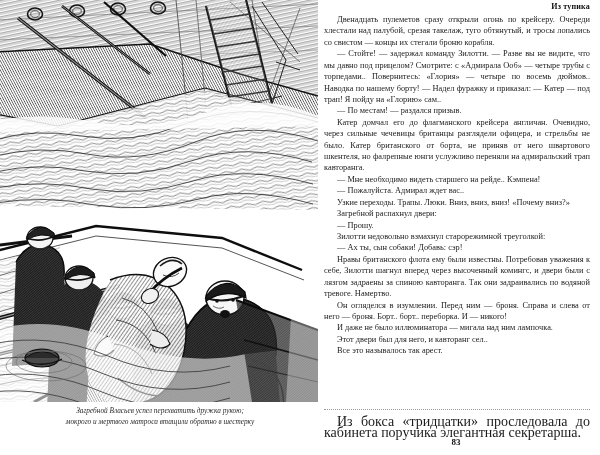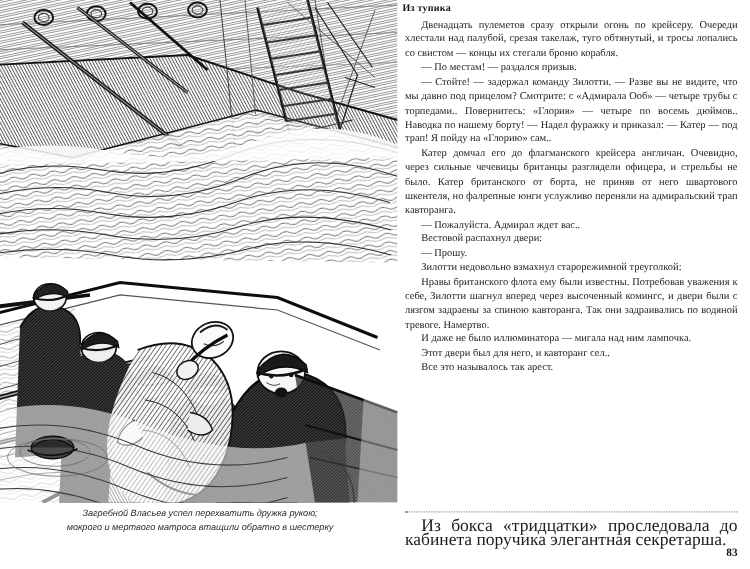--- a/index.html
+++ b/index.html
@@ -41,21 +41,21 @@
     overflow: hidden;
     background: #ffffff;
   }
   .illustration svg { display: block; }
 
   .illus-caption {
     position: absolute;
     left: 14px;
     top: 406px;
     width: 292px;
-    font-family: Liberation Sans, sans-serif;
+    font-family: Liberation Serif, serif;
     font-style: italic;
     font-size: 7.3px;
     line-height: 10.5px;
     text-align: center;
     color: #2a2a2a;
   }
 
   
   .text-panel {
     position: absolute;
@@ -63,21 +63,21 @@
     top: 0;
     width: 272px;
     height: 455px;
   }
 
   .running-head {
     position: absolute;
     left: 0;
     top: 2px;
     width: 268px;
-    text-align: left;
+    text-align: right;
     font-weight: bold;
     font-size: 8px;
     letter-spacing: 0.2px;
     color: #111;
   }
 
   .body-text {
     position: absolute;
     left: 2px;
     top: 14px;
@@ -114,21 +114,21 @@
     text-align: justify;
     color: #1b1b1b;
   }
   .tail-text p { margin: 0; text-indent: 13px; }
 
   .folio {
     position: absolute;
     left: 0;
     top: 437px;
     width: 268px;
-    text-align: right;
+    text-align: center;
     font-weight: bold;
     font-size: 9px;
     color: #111;
   }
 </style>
 </head>
 <body>
 
 <div class="page">
 
@@ -405,28 +405,32 @@
       <span>мокрого и мертвого матроса втащили обратно в шестерку</span>
     </div>
   </div>
 
   <div class="text-panel">
 
     <div class="running-head">Из тупика</div>
 
     <div class="body-text">
       <p>Двенадцать пулеметов сразу открыли огонь по крейсеру. Очереди хлестали над палубой, срезая такелаж, туго обтянутый, и тросы лопались со свистом — концы их стегали броню корабля.</p>
+      <p>— Стойте! — задержал команду Зилотти. — Разве вы не видите, что мы давно под прицелом? Смотрите: с «Адмирала Ооб» — четыре трубы с торпедами.. Повернитесь: «Глория» — четыре по восемь дюймов.. Наводка по нашему борту! — Надел фуражку и приказал: — Катер — под трап! Я пойду на «Глорию» сам..</p>
       <p>— По местам! — раздался призыв.</p>
-      <p>— Стойте! — задержал команду Зилотти. — Разве вы не видите, что мы давно под прицелом? Смотрите: с «Адмирала Ооб» — четыре трубы с торпедами.. Повернитесь: «Глория» — четыре по восемь дюймов.. Наводка по нашему борту! — Надел фуражку и приказал: — Катер — под трап! Я пойду на «Глорию» сам..</p>
       <p>Катер домчал его до флагманского крейсера англичан. Очевидно, через сильные чечевицы британцы разглядели офицера, и стрельбы не было. Катер британского от борта, не приняв от него швартового шкентеля, но фалрепные юнги услужливо переняли на адмиральский трап кавторанга.</p>
+      <p>— Мне необходимо видеть старшего на рейде.. Кэмпена!</p>
       <p>— Пожалуйста. Адмирал ждет вас..</p>
-      <p>Вестовой распахнул двери:</p>
+      <p>Узкие переходы. Трапы. Люки. Вниз, вниз, вниз! «Почему вниз?»</p>
+      <p>Загребной распахнул двери:</p>
       <p>— Прошу.</p>
       <p>Зилотти недовольно взмахнул старорежимной треуголкой:</p>
+      <p>— Ах ты, сын собаки! Добавь: сэр!</p>
       <p>Нравы британского флота ему были известны. Потребовав уважения к себе, Зилотти шагнул вперед через высоченный комингс, и двери были с лязгом задраены за спиною кавторанга. Так они задраивались по водяной тревоге. Намертво.</p>
+      <p>Он огляделся в изумлении. Перед ним — броня. Справа и слева от него — броня. Борт.. борт.. переборка. И — никого!</p>
       <p>И даже не было иллюминатора — мигала над ним лампочка.</p>
       <p>Этот двери был для него, и кавторанг сел..</p>
       <p>Все это называлось так арест.</p>
     </div>
 
     <div class="separator"></div>
 
     <div class="tail-text">
       <p>Из бокса «тридцатки» проследовала до кабинета поручика элегантная секретарша.</p>
     </div>

